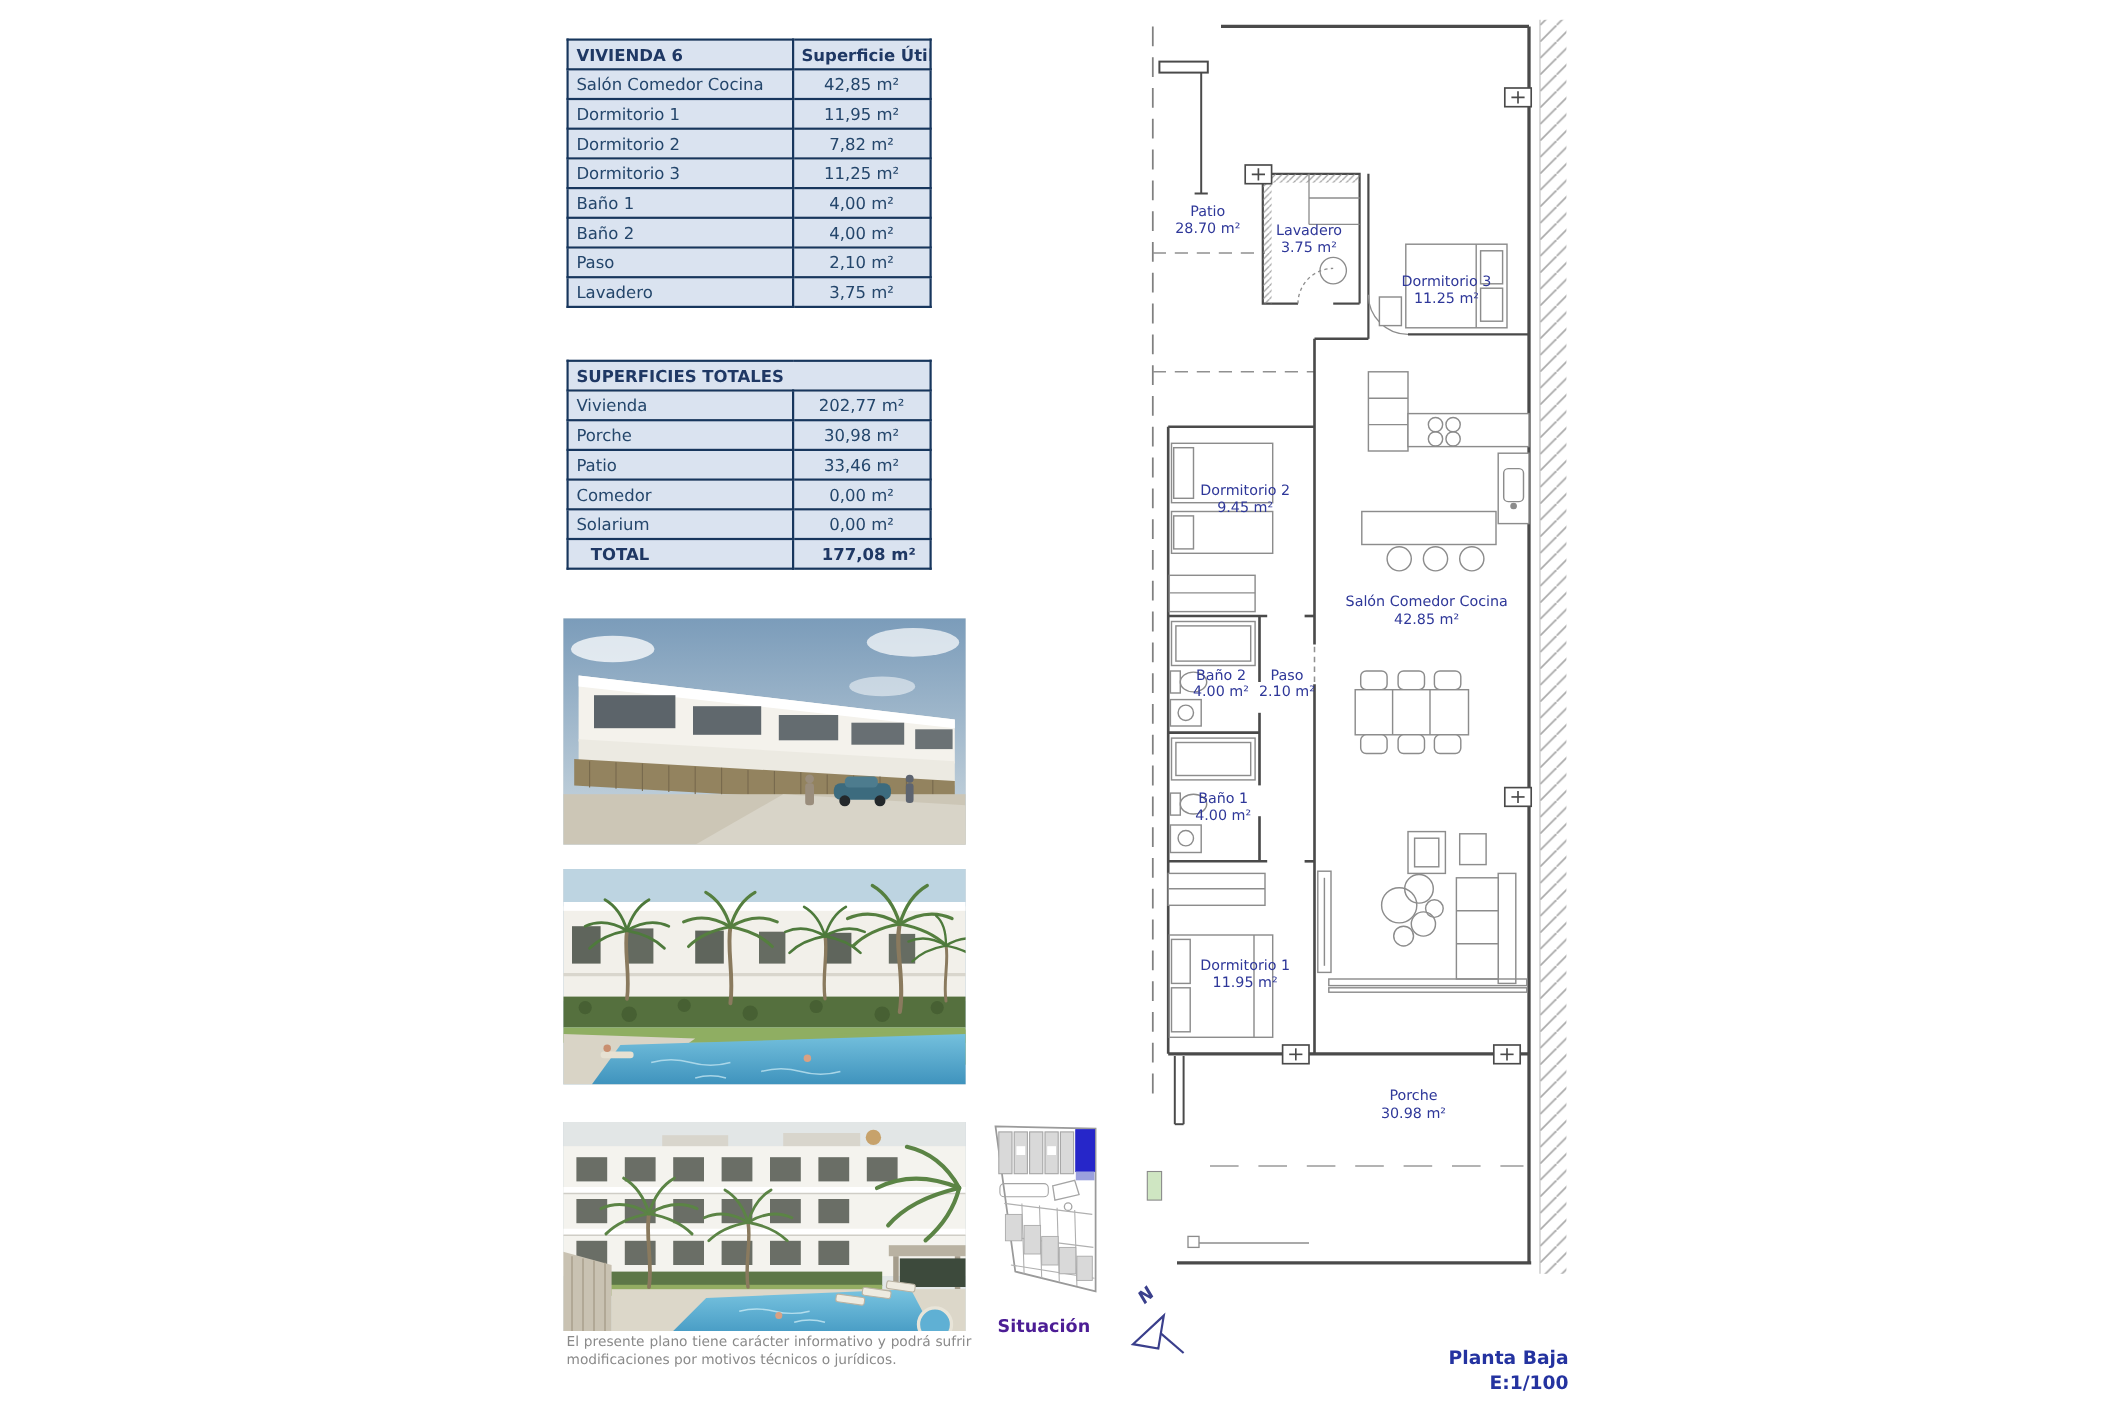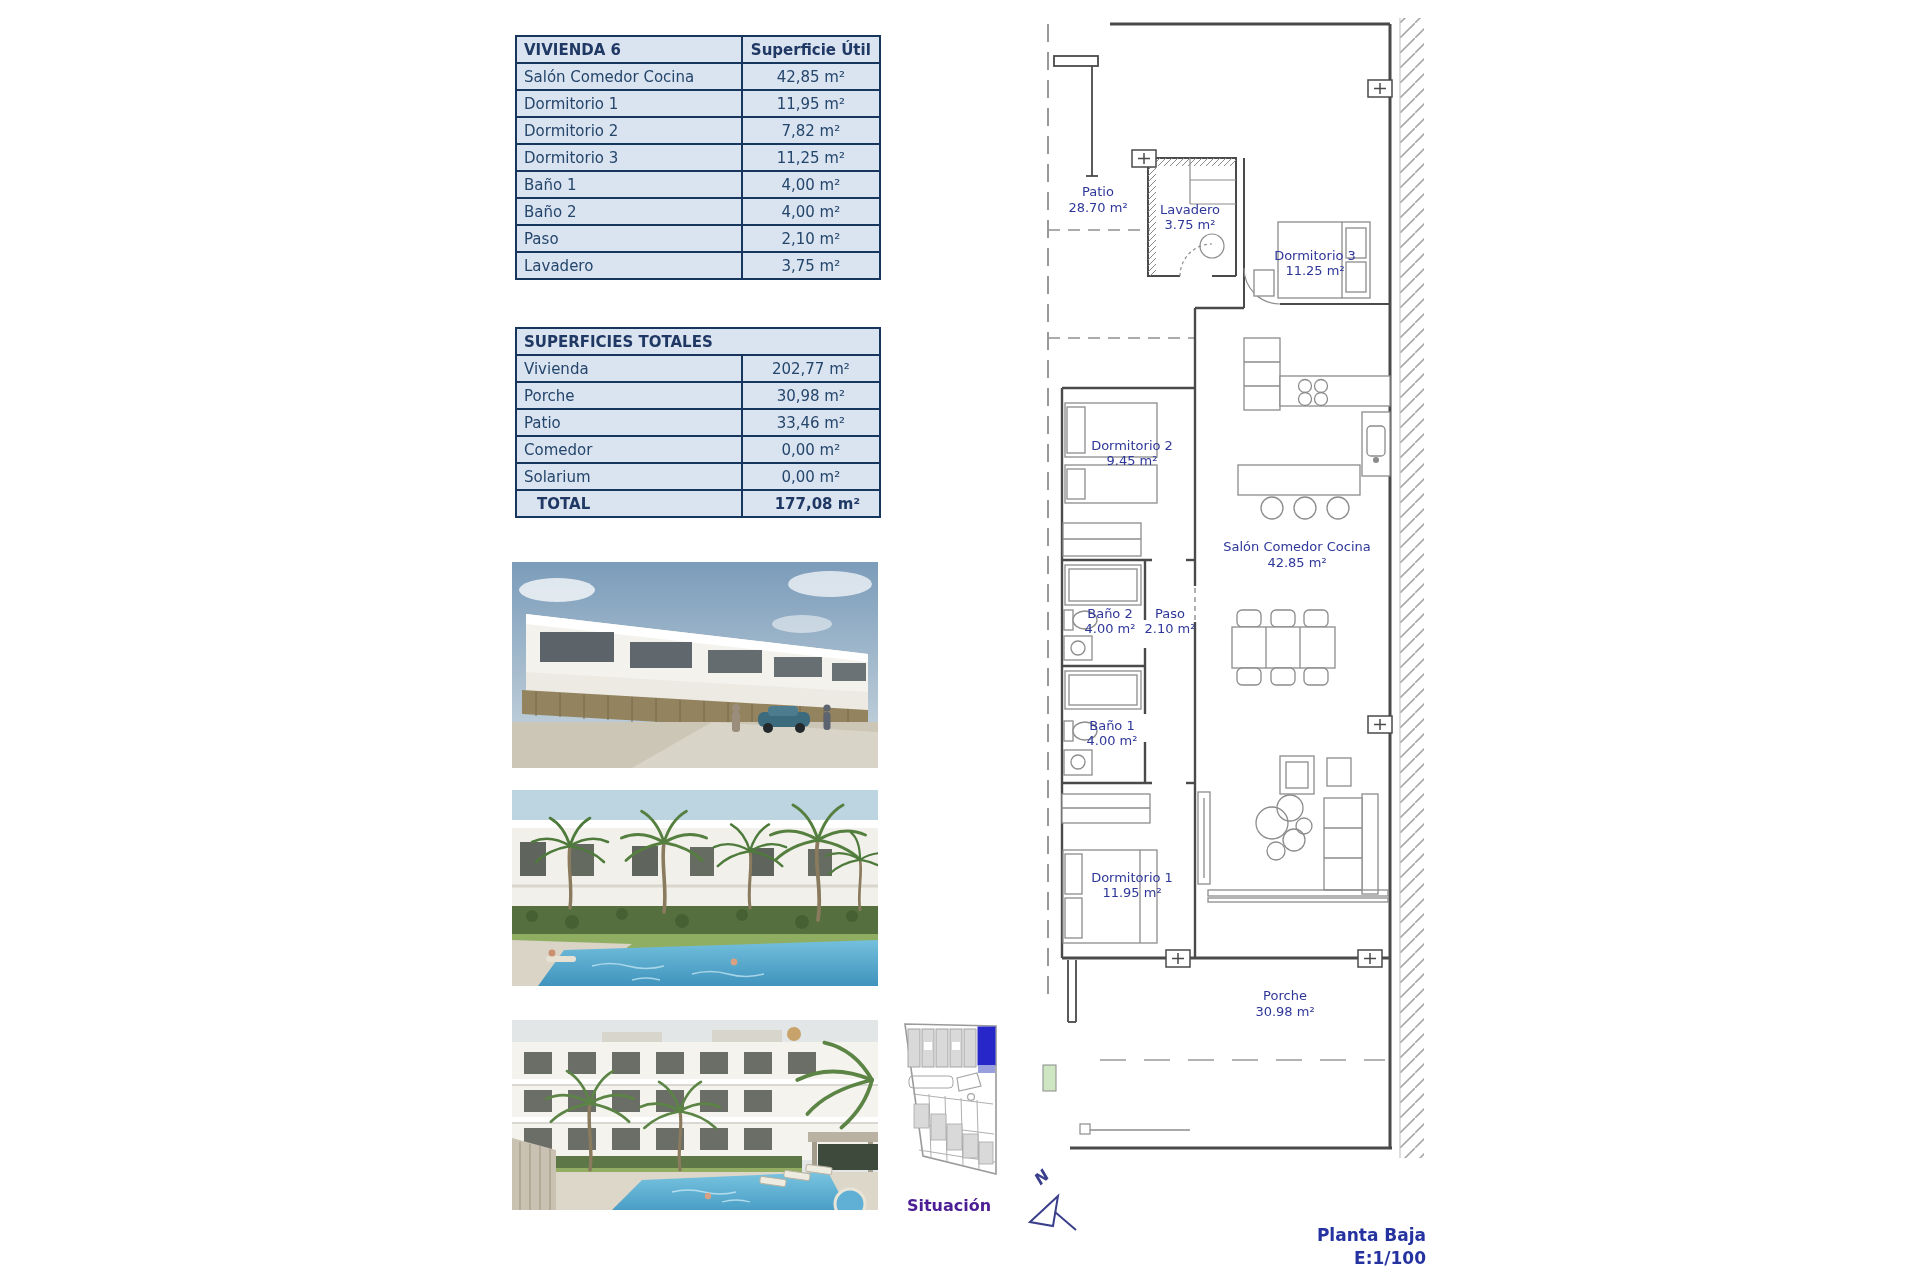--- a/index.html
+++ b/index.html
@@ -4,21 +4,21 @@
 <style>
   * { margin:0; padding:0; box-sizing:border-box; }
   html,body { background:#ffffff; }
   #canvas {
     position:relative; width:1920px; height:1280px; background:#ffffff;
     font-family:"DejaVu Sans","Liberation Sans",sans-serif; overflow:hidden;
   }
   .abs { position:absolute; }
 
   
-  table.spec { border-collapse:collapse; position:absolute; width:366px; table-layout:fixed; }
+  table.spec { border-collapse:collapse; position:absolute; width:332px; table-layout:fixed; }
   table.spec th, table.spec td {
     border:2px solid #17365d; background:#dae3f0; color:#24466b;
     font-size:15px; padding:2px 7px; height:27px; vertical-align:middle;
     white-space:nowrap; overflow:hidden;
   }
   table.spec th { font-weight:bold; color:#1f3864; }
   table.spec .num { text-align:center; }
   table.spec .lbl { text-align:left; }
   table.spec col.c1 { width:62%; } table.spec col.c2 { width:38%; }
   table.spec tr.total td { font-weight:bold; color:#1f3864;padding-left:20px; }
@@ -405,20 +405,21 @@
             <path d="M0,0 q-24,-10 -44,0"></path>
               <path d="M0,0 q-26,6 -38,20"></path>
             <path d="M0,0 q-10,-18 -28,-22"></path>
               <path d="M0,0 q-4,16 -18,28"></path>
           </g>
         </g>
       </g>
     </svg>
   </div>
 
+  <div class="disclaimer">El presente plano tiene carácter informativo y podrá sufrir modificaciones por motivos técnicos o jurídicos.</div>
 
   <div class="abs" style="left:893px; top:1012px; width:112px; height:180px;">
     <svg width="112" height="180" viewBox="0 0 112 180">
       <polygon points="12,12 103,14 103,162 30,144" fill="none" stroke="#9a9a9a" stroke-width="1.6"></polygon>
 
       <g fill="#d9d9d9" stroke="#a5a5a5" stroke-width="1">
         <rect x="15" y="17" width="12" height="38"></rect>
         <rect x="29" y="17" width="12" height="38"></rect>
         <rect x="43" y="17" width="12" height="38"></rect>
         <rect x="57" y="17" width="12" height="38"></rect>

